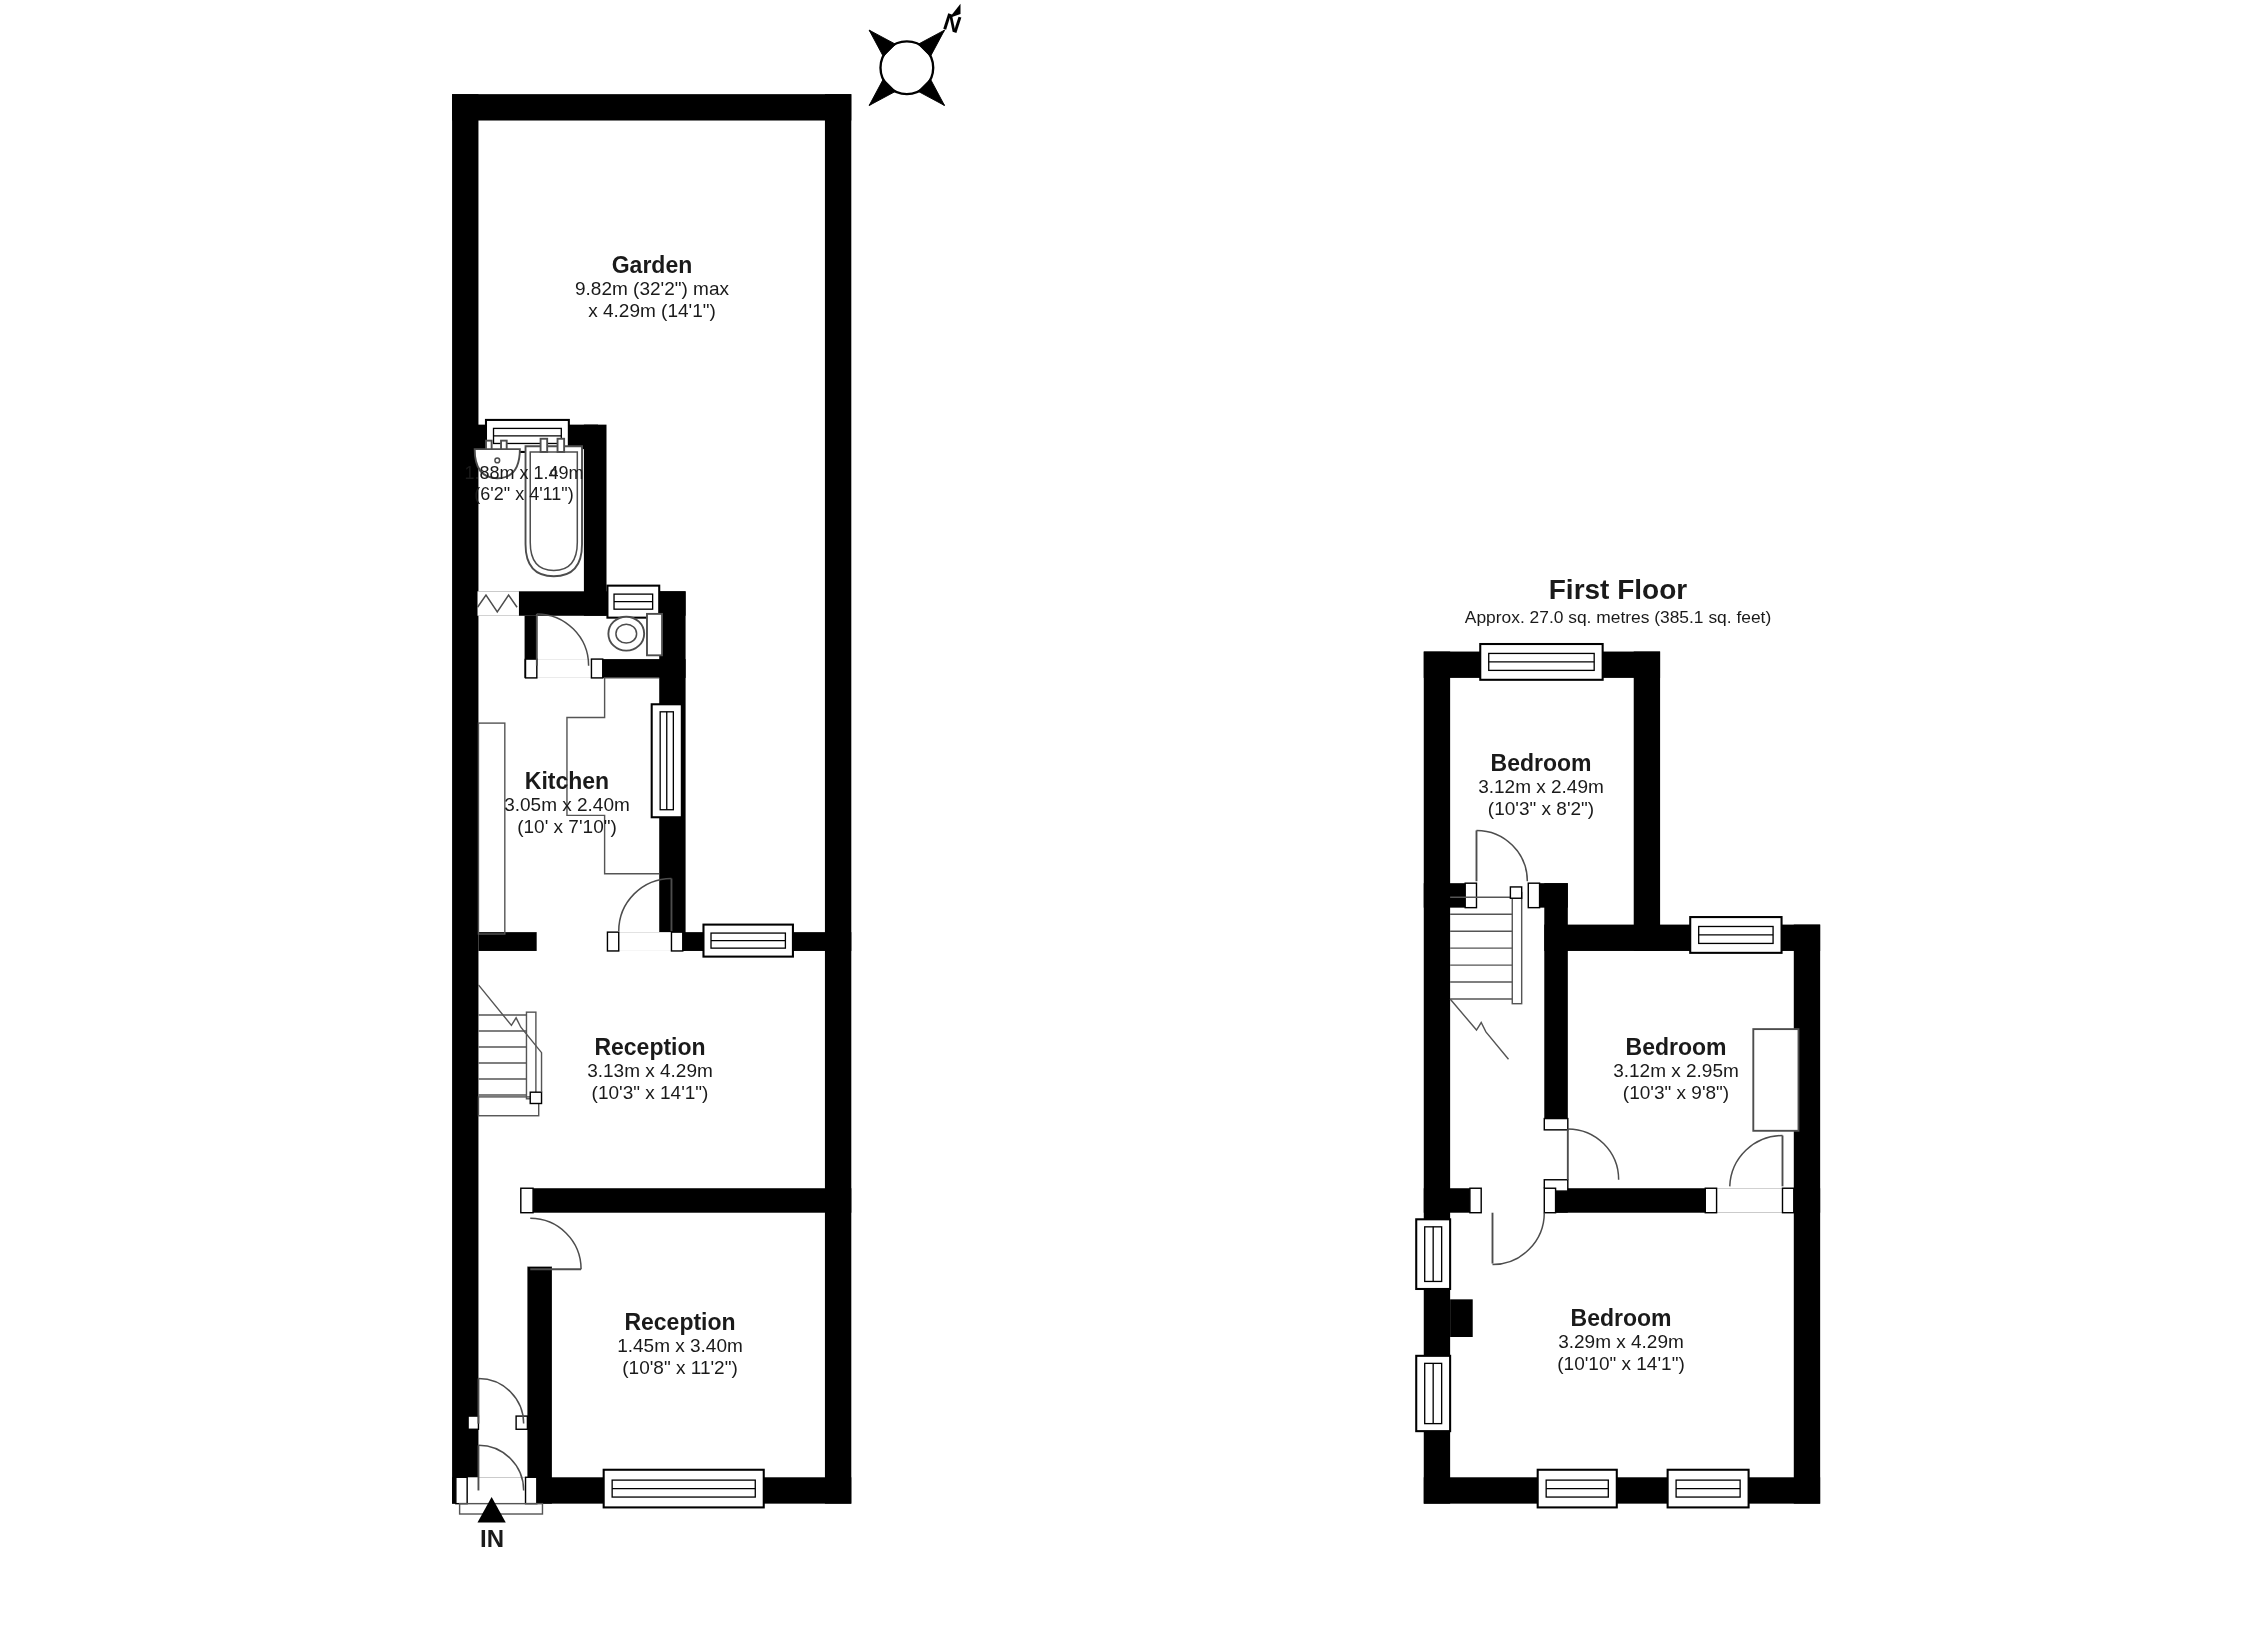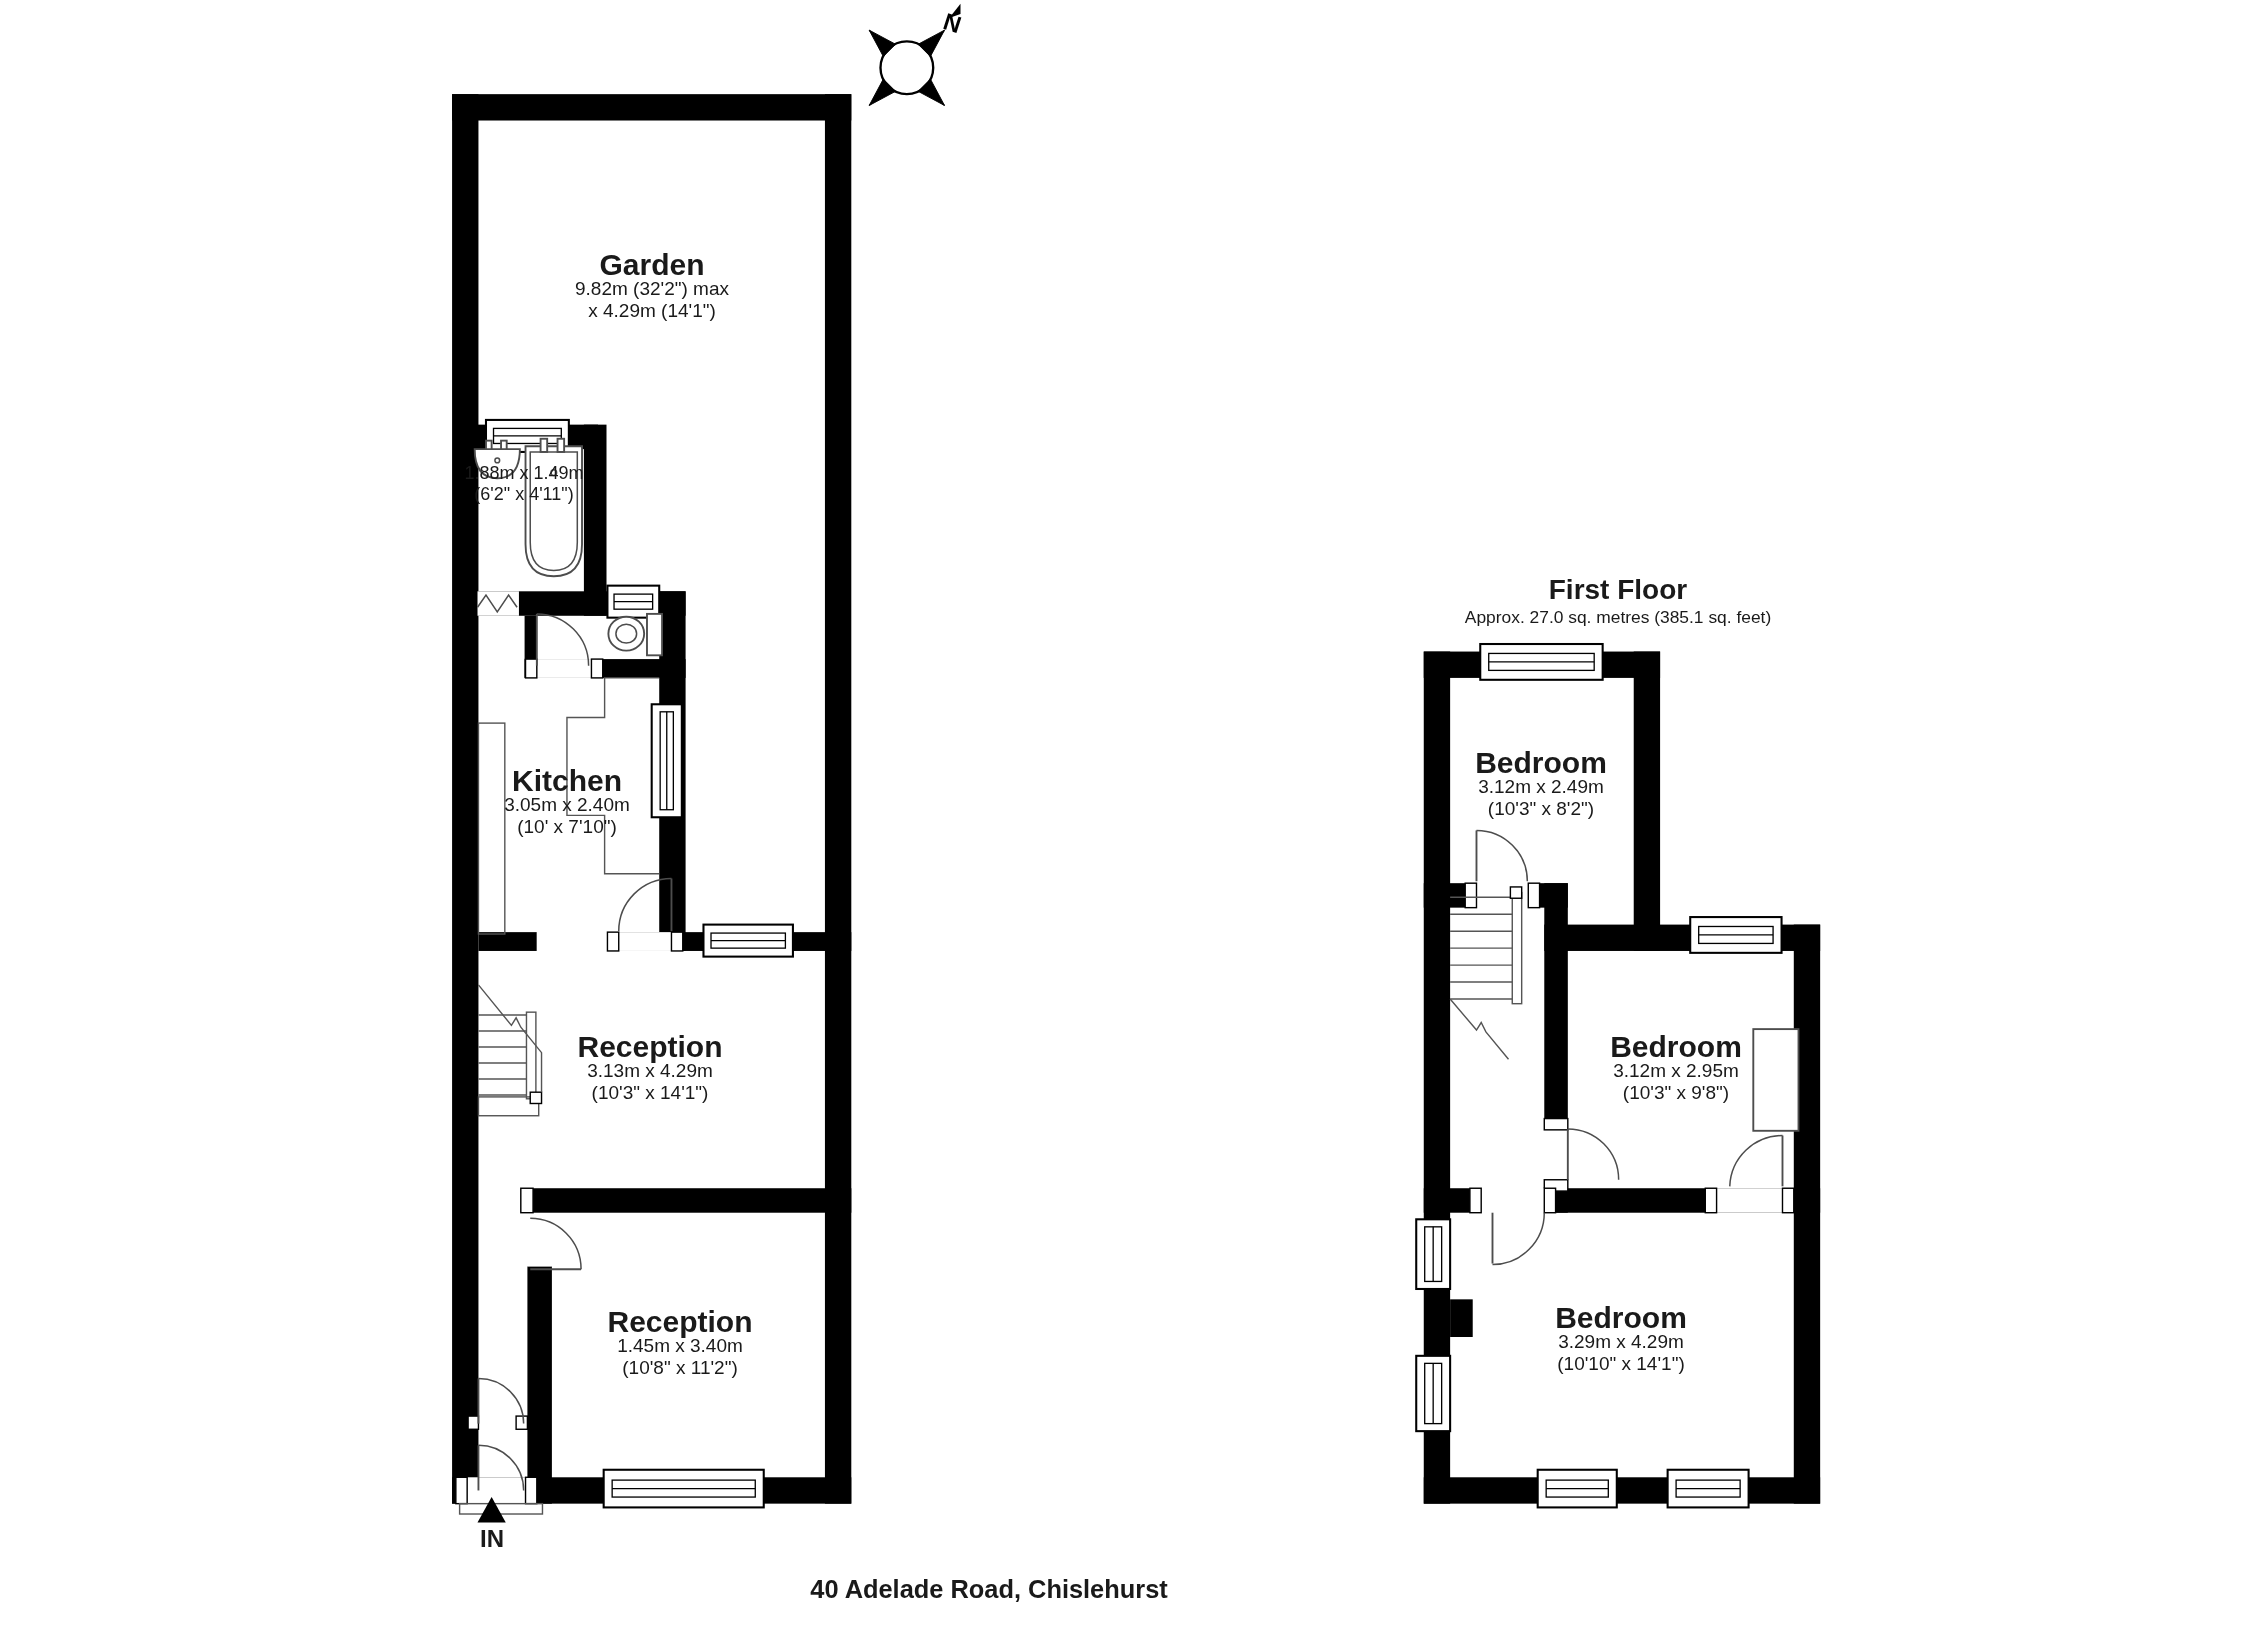--- a/index.html
+++ b/index.html
@@ -14,21 +14,21 @@
   .win-inner{fill:none;stroke:#000;stroke-width:1.4;}
   .fix{fill:#fff;stroke:#4d4d4d;stroke-width:2;}
   .fixline{fill:none;stroke:#4d4d4d;stroke-width:1.6;}
   .thin{fill:none;stroke:#555;stroke-width:1.5;}
   .arc{fill:none;stroke:#4d4d4d;stroke-width:1.6;}
   .leaf{stroke:#4d4d4d;stroke-width:2;}
   .blade{fill:#000;stroke:#000;stroke-width:1;}
   .label{position:absolute;transform:translateX(-50%);text-align:center;white-space:nowrap;}
   .plan-title{display:block;font-size:28px;font-weight:bold;line-height:32px;}
   .plan-sub{display:block;font-size:17.4px;line-height:22.6px;}
-  .room-name{display:block;font-size:30px;font-weight:bold;line-height:26px;}
+  .room-name{display:block;font-size:23px;font-weight:bold;line-height:26px;}
   .room-dims{display:block;font-size:19px;line-height:21.7px;}
   .bath-dims{display:block;font-size:18px;line-height:21px;}
   .in-label{font-size:24px;font-weight:bold;}
   .footer-total{display:block;font-size:22.6px;line-height:28px;}
   .footer-address{display:block;font-size:25.4px;font-weight:bold;line-height:31px;}
   .compass-n{font-size:25px;font-weight:bold;font-family:"Liberation Sans",sans-serif;}
 </style>
 </head>
 <body>
 
@@ -303,17 +303,16 @@
   <span class="room-dims">(10'3" x 9'8")</span>
 </div>
 
 <div class="label" style="left:1621px;top:1305px;">
   <span class="room-name">Bedroom</span>
   <span class="room-dims">3.29m x 4.29m</span>
   <span class="room-dims">(10'10" x 14'1")</span>
 </div>
 
 <div class="label" style="left:989px;top:1574px;">
-  <span class="footer-address">40 Adelade Road, Chislehurst</span>
 </div>
 
 </div>
 
 
 </body></html>

